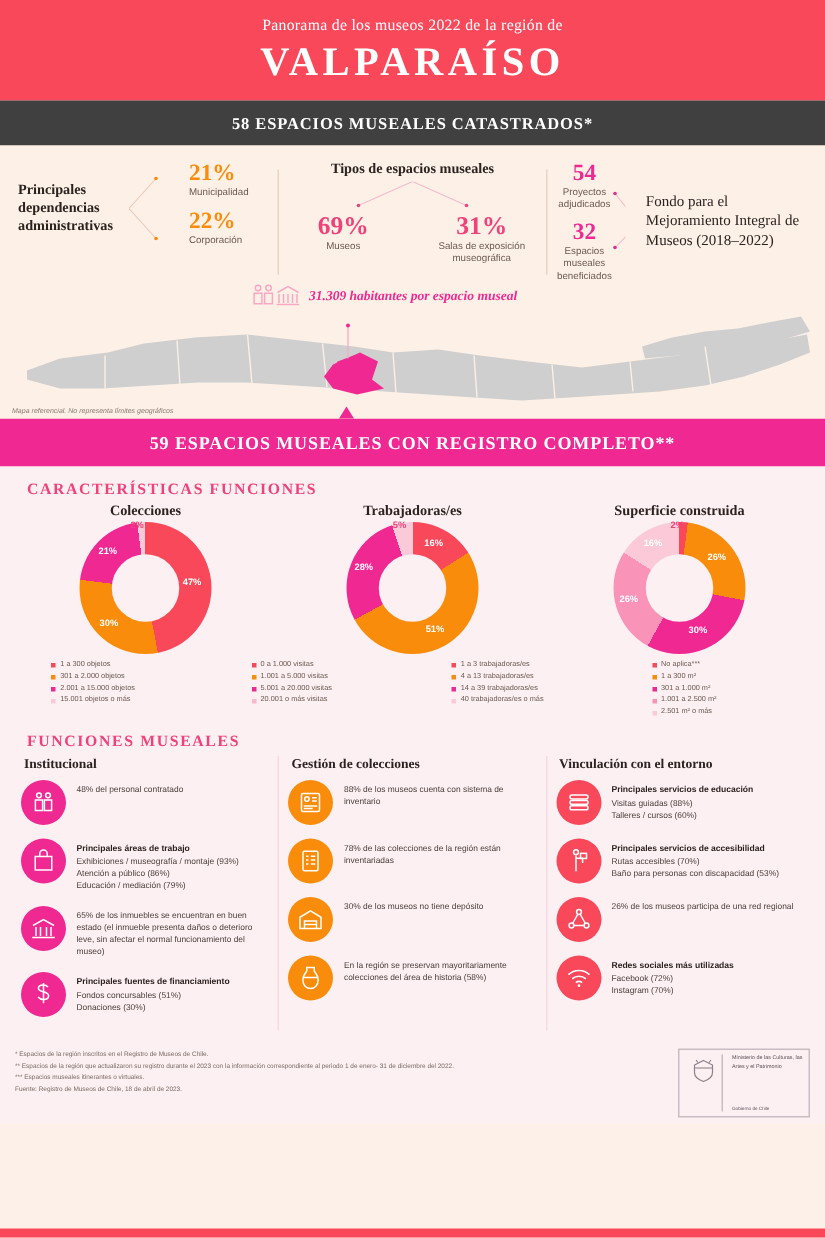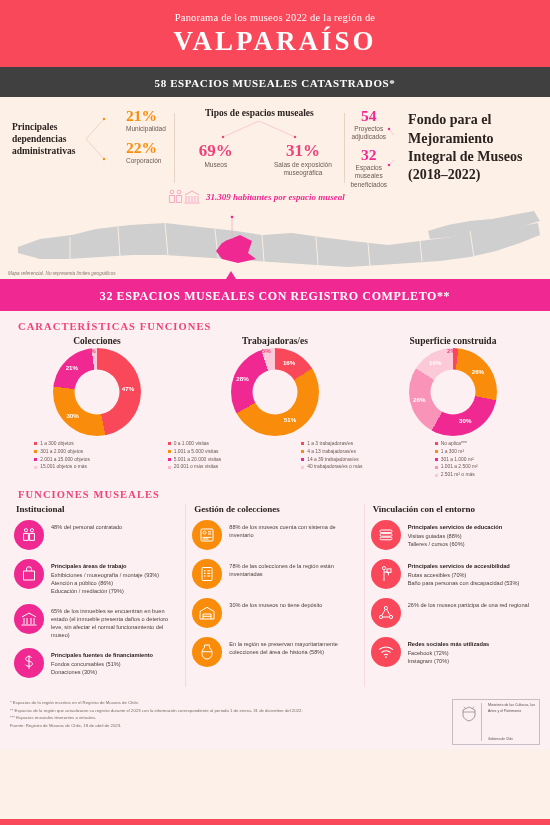--- a/index.html
+++ b/index.html
@@ -37,21 +37,21 @@
   .c1 .v { margin-bottom:6px; }
 
   
   .c2 { text-align:center; }
   .c2 .pair { display:flex; justify-content:space-around; margin-top:16px;gap:18px; }
   .c2 .pair > div { width:50%; text-align:center; }
 
   
   .c3 { display:flex; align-items:center; }
   .c3 .nums { width:68px; text-align:center; }
-  .c3 .txt { font-family:"Liberation Serif", serif; font-weight:bold; font-size:14px; color:#2b2320; line-height:1.3; margin-left:14px; }
+  .c3 .txt { font-family:"Liberation Serif", serif; font-weight:normal; font-size:10px; color:#2b2320; line-height:1.3; margin-left:14px; }
 
   
   .maparea { position:relative; background:#fdf0e6; height:88px;font-style:italic; }
   .mapnote { position:absolute; left:8px; bottom:3px; font-size:4.7px; color:#8a7a72; }
   .inhab { position:absolute; left:168px; top:-2px; display:flex; align-items:center; gap:4px; }
   .inhab .txt { color:#f02891; font-family:"Liberation Serif", serif; font-weight:bold; font-size:9px; }
 
   
   .charts { background:#fdf0f3; padding:8px 8px 4px; }
   .sec-h { color:#f0427a; font-family:"Liberation Serif", serif; font-weight:bold; font-size:10.5px; letter-spacing:1.1px; margin:2px 0 4px 10px; }
@@ -193,21 +193,21 @@
       <path d="M222 42 L240 34 L252 40 L248 52 L256 58 L238 62 L222 58 L216 50 Z" fill="#f02891"></path>
       <path d="M225 40 L236 36 L244 42 L240 50 L230 52 L222 46 Z" fill="#f02891"></path>
       <line x1="232" y1="16" x2="232" y2="38" stroke="#f9a8c4" stroke-width="0.8"></line>
       <circle cx="232" cy="16" r="1.3" fill="#f02891"></circle>
       <path d="M231 70 L236 78 L226 78 Z" fill="#f02891"></path>
     </svg>
     <div class="mapnote">Mapa referencial. No representa límites geográficos</div>
   </div>
 
   <div class="band-magenta">
-    <span>32 ESPACIOS MUSEALES CON REGISTRO COMPLETO**</span>
+    <span>59 ESPACIOS MUSEALES CON REGISTRO COMPLETO**</span>
   </div>
 
   <div class="charts">
     <div class="sec-h">CARACTERÍSTICAS FUNCIONES</div>
     <div class="donut-row" id="donut-row">
         <div class="donut-cell">
           <div class="dt">Colecciones</div>
           <div class="donut" style="background: conic-gradient(rgb(249, 72, 90) 0%, rgb(249, 72, 90) 47%, rgb(249, 140, 10) 47%, rgb(249, 140, 10) 77%, rgb(240, 40, 145) 77%, rgb(240, 40, 145) 98%, rgb(251, 201, 216) 98%, rgb(251, 201, 216) 100%);">
             <div class="hole"></div>
             <span class="plab" style="left: 68.8535px; top: 36.8944px;">47%</span>

